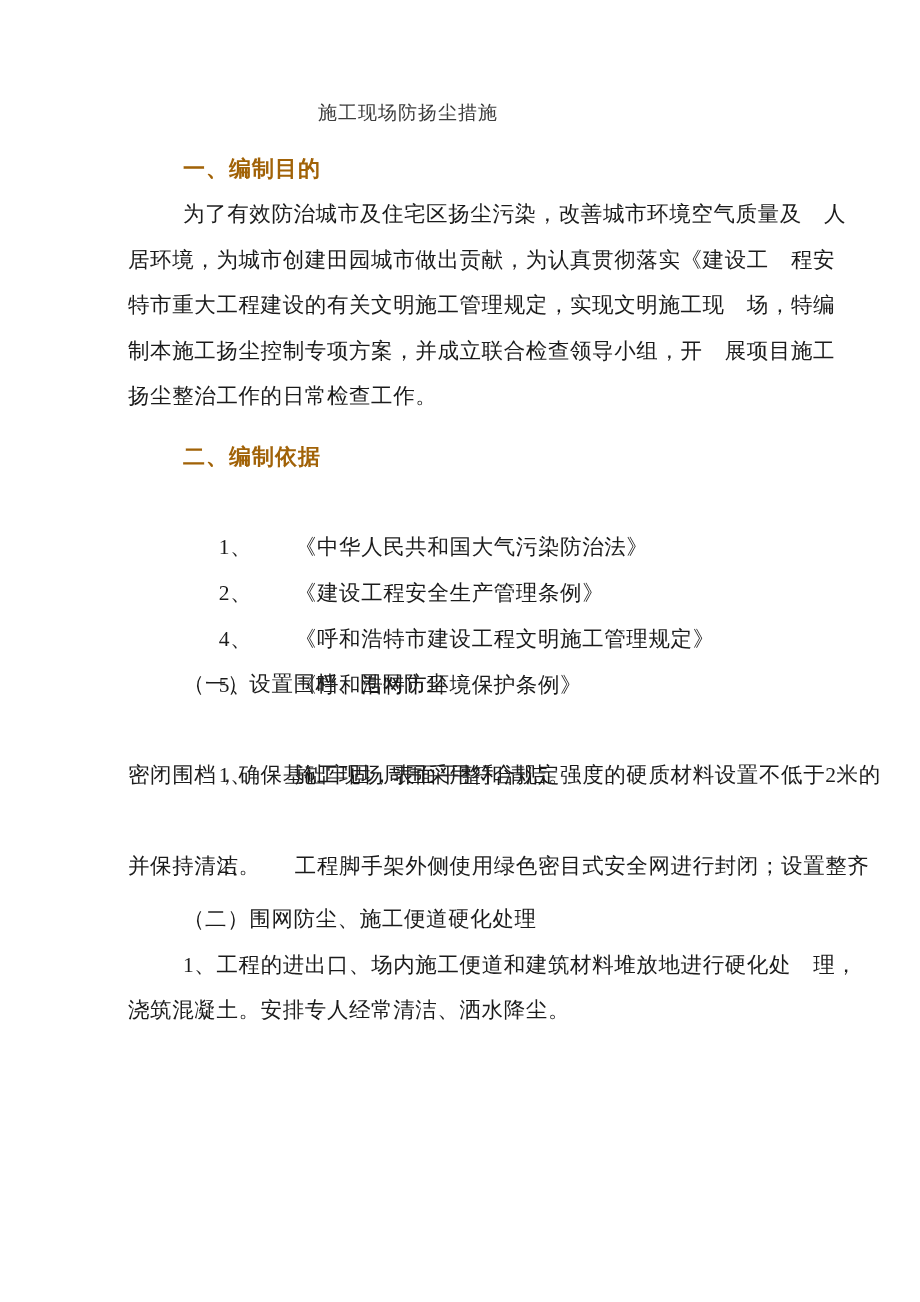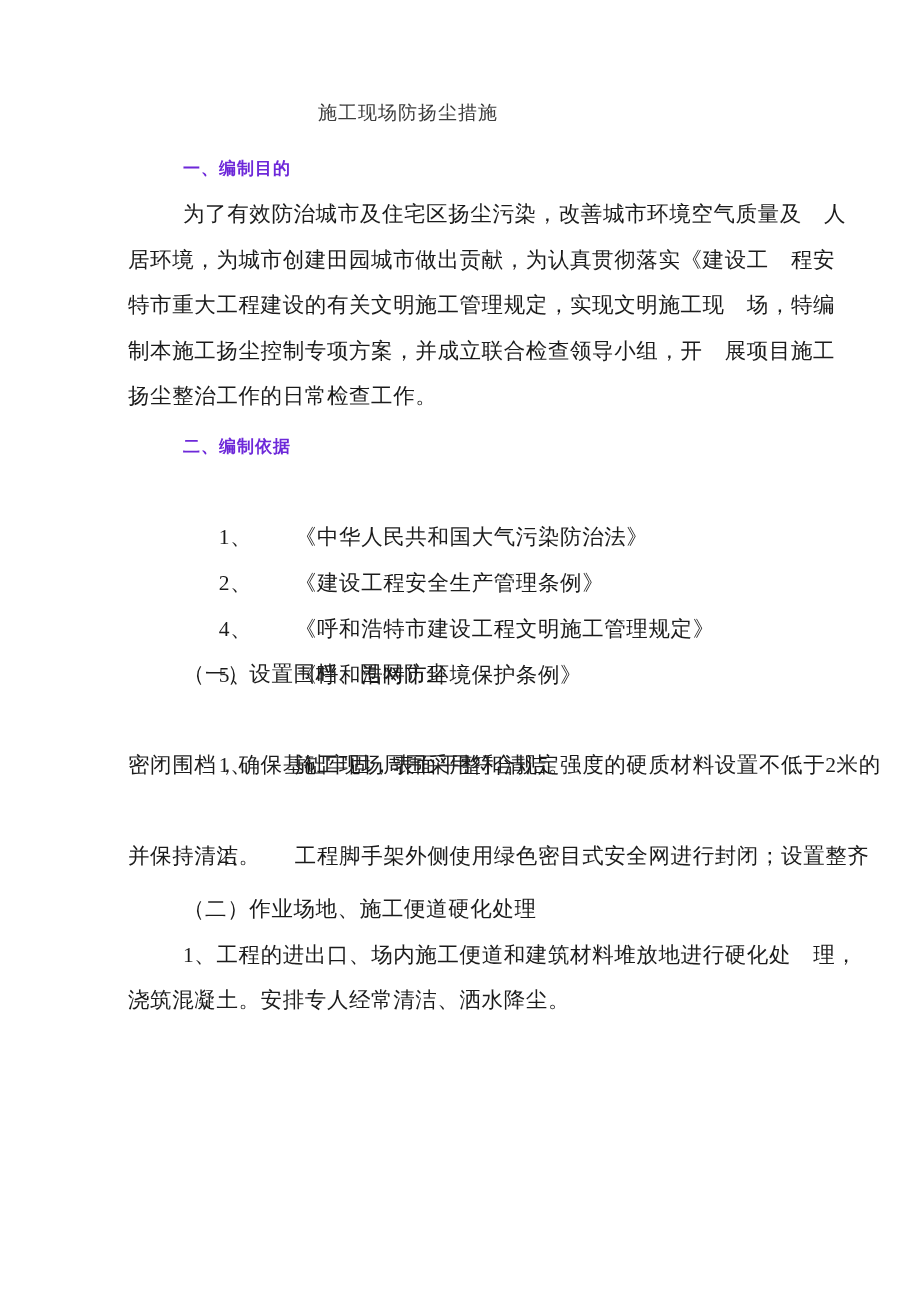--- a/index.html
+++ b/index.html
@@ -26,30 +26,30 @@
     line-height: 30px;
     padding-left: 190px;
     font-size: 19px;
     letter-spacing: 1px;
     color: #3d3d3d;
     white-space: pre;
   }
   .heading {
     font-family: "Liberation Sans", "DejaVu Sans", sans-serif;
     font-weight: bold;
-    font-size: 17px;
-    color: #6d28d9;
+    font-size: 22px;
+    color: #a16207;
     padding-left: 55px;
     height: 46px;
     line-height: 46px;
     white-space: pre;
     letter-spacing: 1px;
   }
   .heading.h1 { margin-top: 18px; }
-  .heading.h2 { margin-top: 6px; height: 42px; line-height: 42px; }
+  .heading.h2 { margin-top: 16px; height: 42px; line-height: 42px; }
   .heading.h3 { margin-top: 4px; }
   .line {
     font-size: 21.5px;
     height: 45.5px;
     line-height: 45.5px;
     white-space: pre;
     letter-spacing: 0.6px;
   }
   .indent { padding-left: 55px; }
   .ref-line {
@@ -103,19 +103,19 @@
     <div class="line indent">
       <span class="num-box">1、</span><span>施工现场周围采用符合规定强度的硬质材料设置不低于2米的</span>
     </div>
     <div class="line">密闭围档，确保基础牢固，表面平整和清洁。</div>
 
     <div class="line indent">
       <span class="num-box">2、</span><span>工程脚手架外侧使用绿色密目式安全网进行封闭；设置整齐</span>
     </div>
     <div class="line">并保持清洁。</div>
 
-    <div class="line indent sub2-gap">（二）作业场地、施工便道硬化处理</div>
+    <div class="line indent sub2-gap">（二）围网防尘、施工便道硬化处理</div>
 
     <div class="line indent">1、工程的进出口、场内施工便道和建筑材料堆放地进行硬化处　理，</div>
     <div class="line">浇筑混凝土。安排专人经常清洁、洒水降尘。</div>
 
   </div>
 </div>
 
 </body></html>

